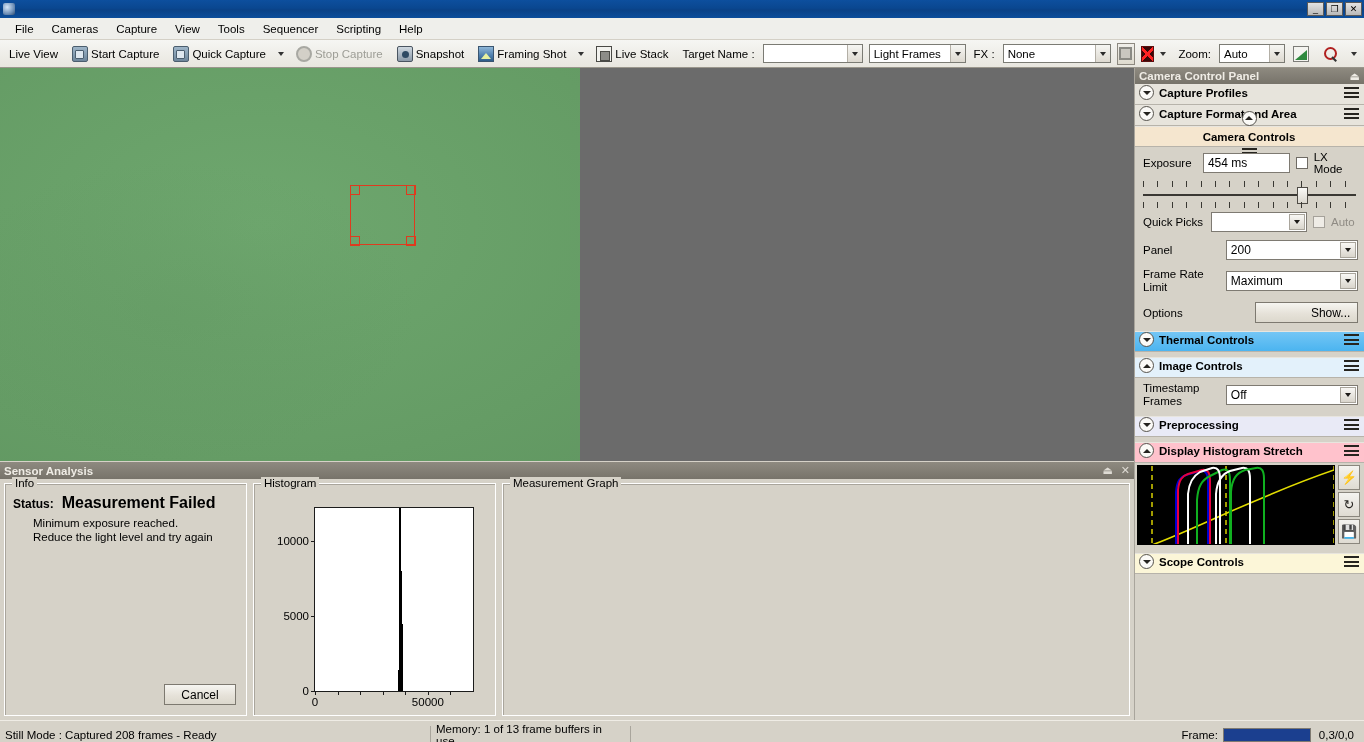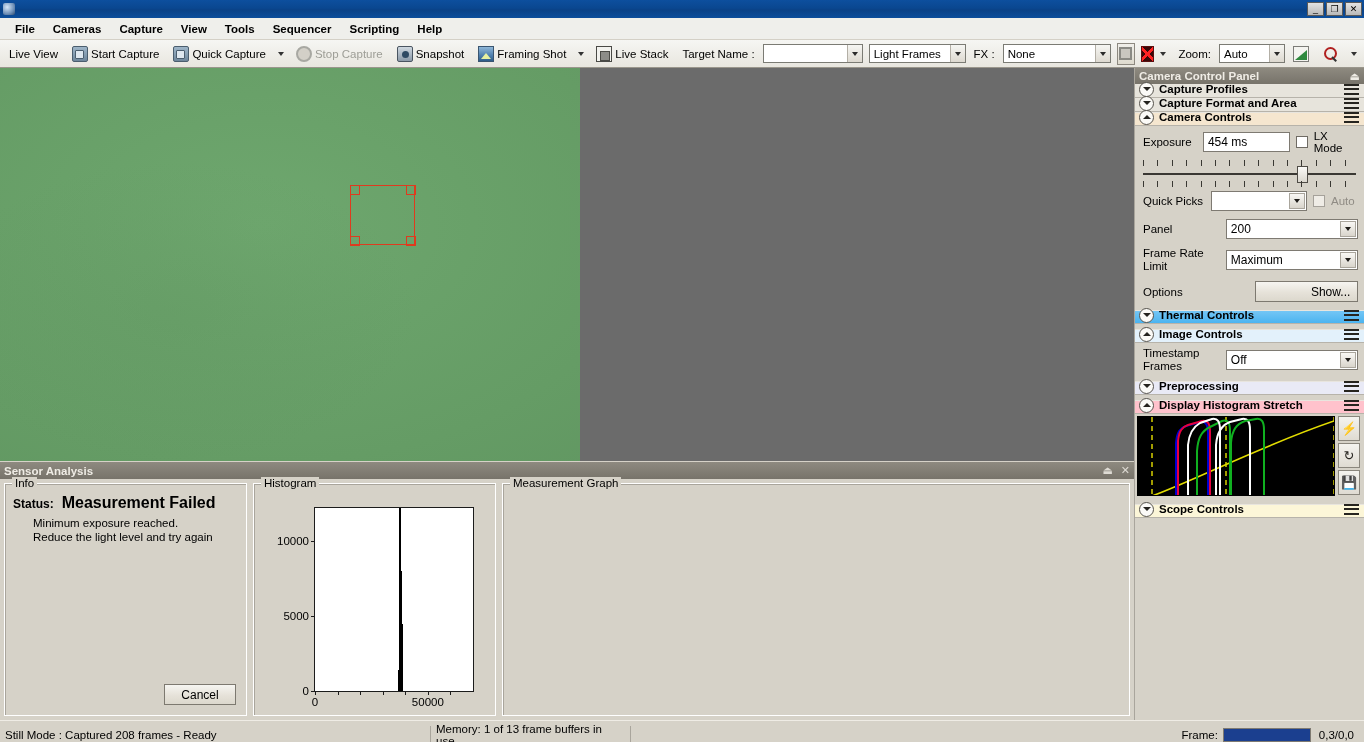--- a/index.html
+++ b/index.html
@@ -38,21 +38,21 @@
   }
 
   
   .menubar {
     position: absolute; left: 0; top: 18px; width: 1364px; height: 22px;
     background: #efefeb;
     border-bottom: 1px solid #d4d0c6;
     display: flex; align-items: center; padding-left: 6px;
   }
   .menu-item {
-    padding: 3px 9px; font-size: 11.5px; color: #000; cursor: default; font-weight: bold;
+    padding: 3px 9px; font-size: 11.5px; color: #000; cursor: default;
   }
 
   
   .toolbar {
     position: absolute; left: 0; top: 40px; width: 1364px; height: 28px;
     background: linear-gradient(180deg,#f6f6f3 0%, #e8e6df 100%);
     border-bottom: 1px solid #9a968c;
     display: flex; align-items: center; padding: 0 3px; gap: 2px;
   }
   .tb-item {
@@ -188,21 +188,21 @@
   }
   .ccp-title {
     height: 16px; background: linear-gradient(180deg,#8e8a80,#77736a);
     display: flex; align-items: center; justify-content: space-between;
     padding: 0 4px;
   }
   .ccp-title span.t { color: #efece5; font-size: 11.5px; font-weight: bold; }
   .pin-ico { color: #efece5; font-size: 11px; }
 
   .sect-head {
-    height: 14px; display: flex; align-items: center;
+    height: 21px; display: flex; align-items: center;
     padding: 0 5px 4px 4px; border-top: 1px solid #e8e5de;
     border-bottom: 1px solid #b7b3aa;
     gap: 5px;
     justify-content: center;
   }
   .sect-head .chev {
     width: 15px; height: 15px; border-radius: 50%;
     border: 1px solid #55524c; background: #fbfaf7;
     display: flex; align-items: center; justify-content: center; flex: 0 0 auto;
   }
@@ -269,21 +269,21 @@
     background: linear-gradient(180deg,#f6f5f1 0%, #e6e2d9 55%, #dcd8cd 100%);
     font-size: 12px; color: #000; display: flex; align-items: center;
     justify-content: center; cursor: default;
   }
 
   .hdr-blue { background: linear-gradient(180deg,#74c6f5,#4bb4f0); }
   .hdr-lightblue { background: #e3f1fb; }
   .hdr-lavender { background: #e9eaf6; }
   .hdr-pink { background: #ffc2cc; }
   .hdr-cream { background: #fcf6d8; }
-  .hdr-tan { background: #f5e6cf; }
+  .hdr-tan { background: #f5e6cf; flex-direction: column; }
   .hdr-plain { background: #e7e4dc; }
 
   .hist-stretch-wrap {
     display: flex; padding: 2px 4px 4px 2px; gap: 3px; align-items: flex-start;
   }
   .hist-canvas {
     width: 200px; height: 80px; background: #000; position: relative; overflow: hidden;
     border: 1px solid #000;
   }
   .hs-btns { display: flex; flex-direction: column; gap: 2px; }

